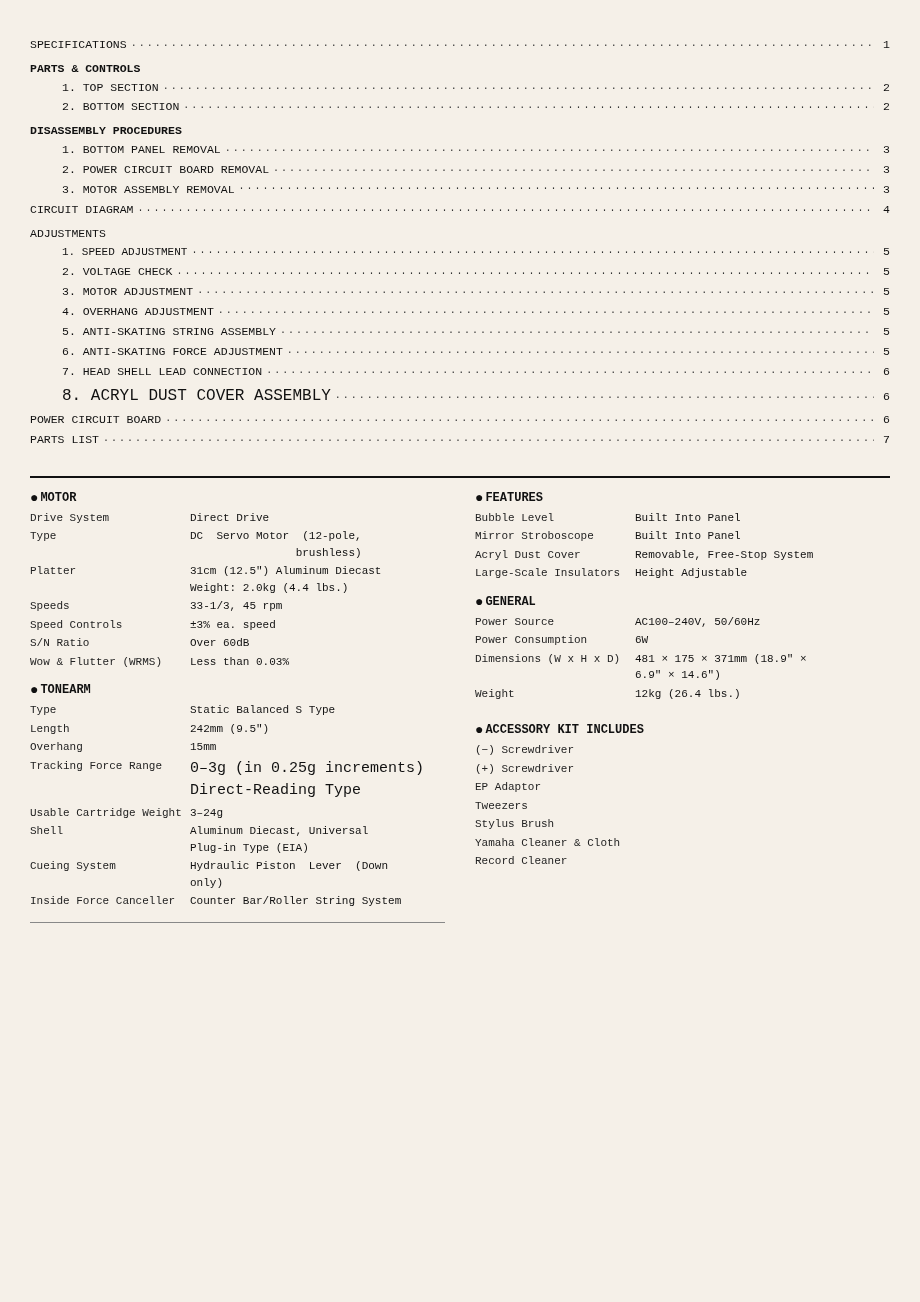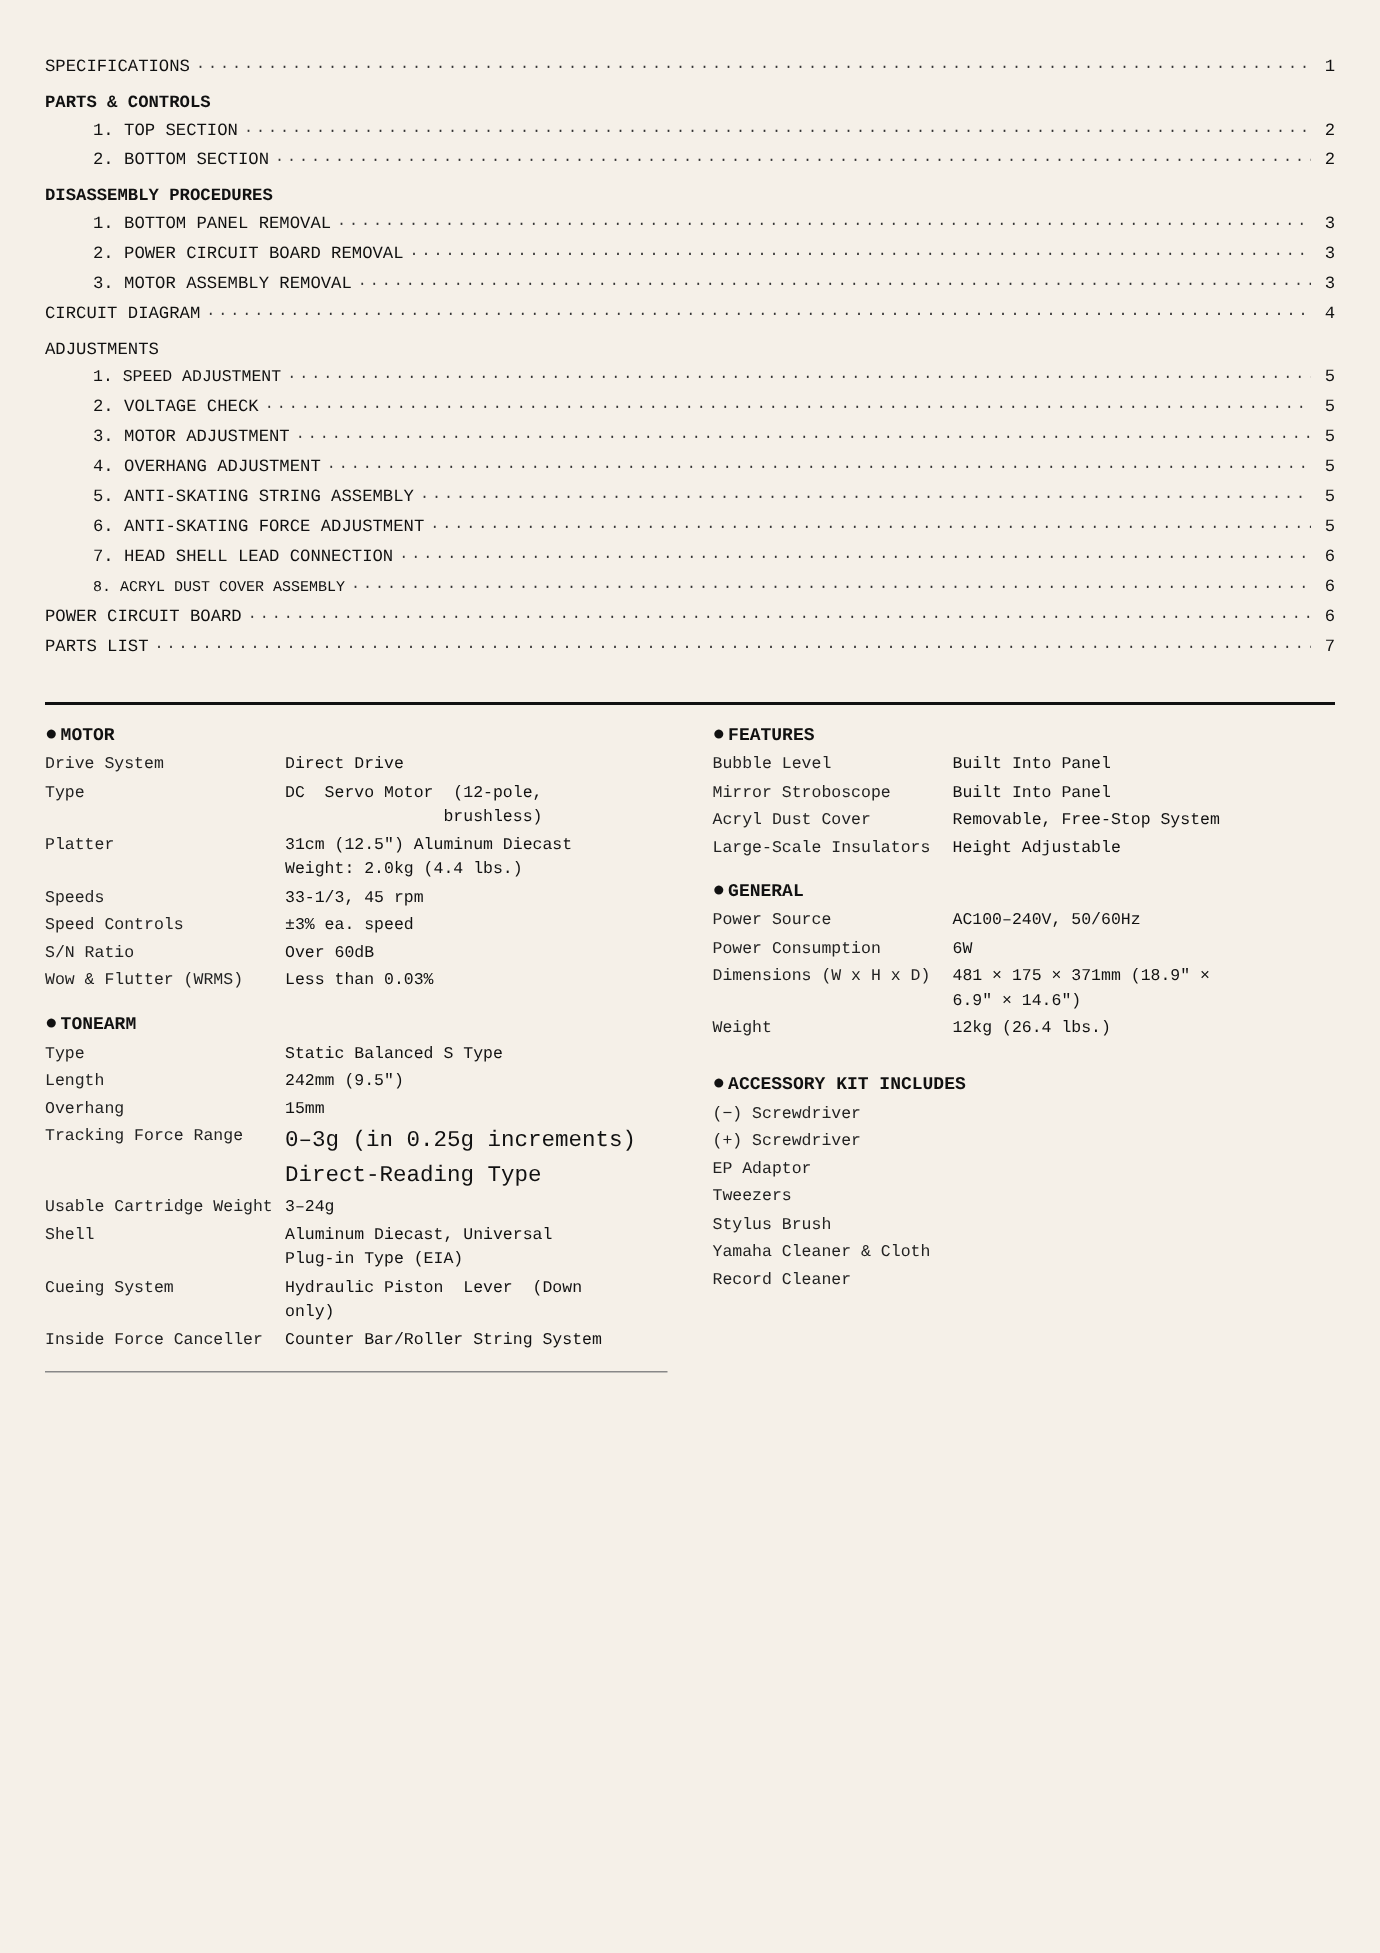--- a/index.html
+++ b/index.html
@@ -68,39 +68,39 @@
       <div style="display: flex; align-items: baseline; margin-bottom: 1px; padding-left: 32px; line-height: 1.65;">
       <span style="flex:0 0 auto; font-size:11.5px; font-weight:normal; white-space:nowrap;">1. BOTTOM PANEL REMOVAL</span>
       <span style="flex:1 1 auto; overflow:hidden; margin:0 4px; font-size:10px; letter-spacing:2px; white-space:nowrap; color:#333;">························································································································</span>
       <span style="flex:0 0 12px; font-size:11.5px; text-align:right;">3</span>
     </div>
       <div style="display: flex; align-items: baseline; margin-bottom: 1px; padding-left: 32px; line-height: 1.65;">
       <span style="flex:0 0 auto; font-size:11.5px; font-weight:normal; white-space:nowrap;">2. POWER CIRCUIT  BOARD REMOVAL</span>
       <span style="flex:1 1 auto; overflow:hidden; margin:0 4px; font-size:10px; letter-spacing:2px; white-space:nowrap; color:#333;">························································································································</span>
       <span style="flex:0 0 12px; font-size:11.5px; text-align:right;">3</span>
     </div>
-      <div style="display: flex; align-items: flex-end; margin-bottom: 1px; padding-left: 32px; line-height: 1.65;">
+      <div style="display: flex; align-items: flex-start; margin-bottom: 1px; padding-left: 32px; line-height: 1.65;">
       <span style="flex:0 0 auto; font-size:11.5px; font-weight:normal; white-space:nowrap;">3. MOTOR ASSEMBLY REMOVAL</span>
       <span style="flex:1 1 auto; overflow:hidden; margin:0 4px; font-size:10px; letter-spacing:2px; white-space:nowrap; color:#333;">························································································································</span>
       <span style="flex:0 0 12px; font-size:11.5px; text-align:right;">3</span>
     </div>
       <div style="display: flex; align-items: baseline; margin-bottom: 1px; padding-left: 0px; line-height: 1.65;">
       <span style="flex:0 0 auto; font-size:11.5px; font-weight:normal; white-space:nowrap;">CIRCUIT DIAGRAM</span>
       <span style="flex:1 1 auto; overflow:hidden; margin:0 4px; font-size:10px; letter-spacing:2px; white-space:nowrap; color:#333;">························································································································</span>
       <span style="flex:0 0 12px; font-size:11.5px; text-align:right;">4</span>
     </div>
       <div style="display: flex; justify-content: space-between; margin-top: 4px; padding-left: 0px; font-weight: normal; font-size: 11.5px; line-height: 1.7;">
         <span>ADJUSTMENTS</span>
       </div>
       <div style="display: flex; align-items: baseline; margin-bottom: 1px; padding-left: 32px; line-height: 1.65;">
       <span style="flex:0 0 auto; font-size:11px; font-weight:normal; white-space:nowrap;">1. SPEED ADJUSTMENT</span>
       <span style="flex:1 1 auto; overflow:hidden; margin:0 4px; font-size:10px; letter-spacing:2px; white-space:nowrap; color:#333;">························································································································</span>
       <span style="flex:0 0 12px; font-size:11.5px; text-align:right;">5</span>
     </div>
-      <div style="display: flex; align-items: center; margin-bottom: 1px; padding-left: 32px; line-height: 1.65;">
+      <div style="display: flex; align-items: flex-end; margin-bottom: 1px; padding-left: 32px; line-height: 1.65;">
       <span style="flex:0 0 auto; font-size:11.5px; font-weight:normal; white-space:nowrap;">2. VOLTAGE CHECK</span>
       <span style="flex:1 1 auto; overflow:hidden; margin:0 4px; font-size:10px; letter-spacing:2px; white-space:nowrap; color:#333;">························································································································</span>
       <span style="flex:0 0 12px; font-size:11.5px; text-align:right;">5</span>
     </div>
       <div style="display: flex; align-items: baseline; margin-bottom: 1px; padding-left: 32px; line-height: 1.65;">
       <span style="flex:0 0 auto; font-size:11.5px; font-weight:normal; white-space:nowrap;">3. MOTOR ADJUSTMENT</span>
       <span style="flex:1 1 auto; overflow:hidden; margin:0 4px; font-size:10px; letter-spacing:2px; white-space:nowrap; color:#333;">························································································································</span>
       <span style="flex:0 0 12px; font-size:11.5px; text-align:right;">5</span>
     </div>
       <div style="display: flex; align-items: baseline; margin-bottom: 1px; padding-left: 32px; line-height: 1.65;">
@@ -117,21 +117,21 @@
       <span style="flex:0 0 auto; font-size:11.5px; font-weight:normal; white-space:nowrap;">6. ANTI-SKATING FORCE ADJUSTMENT</span>
       <span style="flex:1 1 auto; overflow:hidden; margin:0 4px; font-size:10px; letter-spacing:2px; white-space:nowrap; color:#333;">························································································································</span>
       <span style="flex:0 0 12px; font-size:11.5px; text-align:right;">5</span>
     </div>
       <div style="display: flex; align-items: baseline; margin-bottom: 1px; padding-left: 32px; line-height: 1.65;">
       <span style="flex:0 0 auto; font-size:11.5px; font-weight:normal; white-space:nowrap;">7. HEAD SHELL LEAD CONNECTION</span>
       <span style="flex:1 1 auto; overflow:hidden; margin:0 4px; font-size:10px; letter-spacing:2px; white-space:nowrap; color:#333;">························································································································</span>
       <span style="flex:0 0 12px; font-size:11.5px; text-align:right;">6</span>
     </div>
       <div style="display: flex; align-items: baseline; margin-bottom: 1px; padding-left: 32px; line-height: 1.65;">
-      <span style="flex:0 0 auto; font-size:10px; font-weight:normal; white-space:nowrap;">8. ACRYL DUST COVER ASSEMBLY</span>
+      <span style="flex:0 0 auto; font-size:16px; font-weight:normal; white-space:nowrap;">8. ACRYL DUST COVER ASSEMBLY</span>
       <span style="flex:1 1 auto; overflow:hidden; margin:0 4px; font-size:10px; letter-spacing:2px; white-space:nowrap; color:#333;">························································································································</span>
       <span style="flex:0 0 12px; font-size:11.5px; text-align:right;">6</span>
     </div>
       <div style="display: flex; align-items: baseline; margin-bottom: 1px; padding-left: 0px; line-height: 1.65;">
       <span style="flex:0 0 auto; font-size:11.5px; font-weight:normal; white-space:nowrap;">POWER CIRCUIT BOARD</span>
       <span style="flex:1 1 auto; overflow:hidden; margin:0 4px; font-size:10px; letter-spacing:2px; white-space:nowrap; color:#333;">························································································································</span>
       <span style="flex:0 0 12px; font-size:11.5px; text-align:right;">6</span>
     </div>
       <div style="display: flex; align-items: baseline; margin-bottom: 1px; padding-left: 0px; line-height: 1.65;">
       <span style="flex:0 0 auto; font-size:11.5px; font-weight:normal; white-space:nowrap;">PARTS LIST</span>

